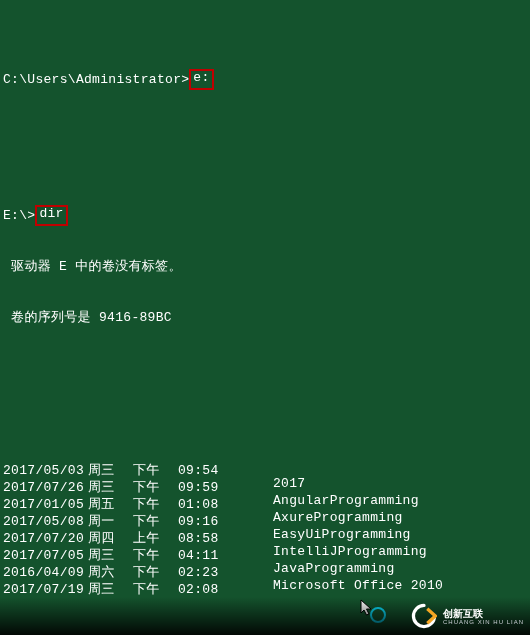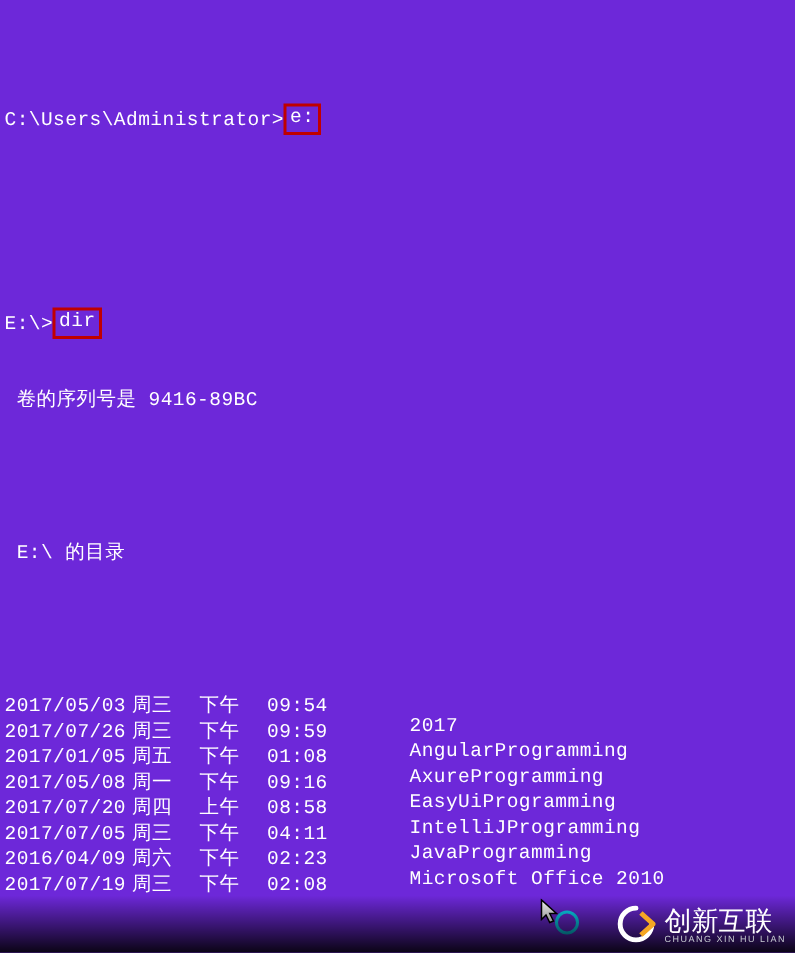--- a/index.html
+++ b/index.html
@@ -1,18 +1,18 @@
 <!DOCTYPE html>
 <html><head>
 <meta charset="utf-8">
 <style>
   html,body{margin:0;padding:0;background:#111;overflow:hidden}
   body{width:530px;height:635px;position:relative}
   .term{
-    background:#6d28d9;
+    background:#14532d;
     color:#fff;
     font-family:"Consolas","Courier New",monospace;
     font-size:13px;
     line-height:17px;
     width:530px;
     height:635px;
     padding:3px 0 0 3px;
     box-sizing:border-box;
     white-space:pre;
     position:relative;
@@ -44,43 +44,43 @@
     width:20px;height:20px;
     bottom:16px;left:360px;
   }
   .cursor .ptr{position:absolute;fill:#fff;stroke:#000;stroke-width:1}
   .cursor .ring{position:absolute;border:2px solid #09e0ff;border-radius:50%;width:12px;height:12px;left:10px;top:8px}
   .logo{
     display:flex;align-items:center;gap:6px;
     font-family:"Microsoft YaHei","Arial",sans-serif;
   }
   .logo-mark{width:26px;height:26px}
-  .logo-head{font-size:18px;font-weight:400;color:#fff}
+  .logo-head{font-size:10px;font-weight:700;color:#fff}
   .logo-sub{font-size:6px;letter-spacing:1px;color:#c7cbd1;margin-top:-2px}
 </style>
 </head>
 <body>
 
 <div class="term">
 
   
   <div class="row">
     <span class="seg">C:\Users\Administrator&gt;</span>
     <span class="seg hl">e:</span>
   </div>
   <div class="row"></div>
 
   
   <div class="row">
     <span class="seg">E:\&gt;</span>
     <span class="seg hl">dir</span>
   </div>
+  <div class="row"><span class="seg"> 驱动器 E 中的卷没有标签。</span></div>
   <div class="row"><span class="seg"> 卷的序列号是 9416-89BC</span></div>
   <div class="row"></div>
-  <div class="row"><span class="seg"> E:\ 的目录</span></div>
   <div class="row"></div>
   <div id="list1"><div class="row"><span class="seg dircol-date">2017/05/03  </span><span class="seg dircol-dow">周三</span><span class="seg dircol-ampm">下午</span><span class="seg dircol-time">09:54</span><span class="seg dircol-type"><dir><span class="seg dircol-name">2017</span></dir></span></div><div class="row"><span class="seg dircol-date">2017/07/26  </span><span class="seg dircol-dow">周三</span><span class="seg dircol-ampm">下午</span><span class="seg dircol-time">09:59</span><span class="seg dircol-type"><dir><span class="seg dircol-name">AngularProgramming</span></dir></span></div><div class="row"><span class="seg dircol-date">2017/01/05  </span><span class="seg dircol-dow">周五</span><span class="seg dircol-ampm">下午</span><span class="seg dircol-time">01:08</span><span class="seg dircol-type"><dir><span class="seg dircol-name">AxureProgramming</span></dir></span></div><div class="row"><span class="seg dircol-date">2017/05/08  </span><span class="seg dircol-dow">周一</span><span class="seg dircol-ampm">下午</span><span class="seg dircol-time">09:16</span><span class="seg dircol-type"><dir><span class="seg dircol-name">EasyUiProgramming</span></dir></span></div><div class="row"><span class="seg dircol-date">2017/07/20  </span><span class="seg dircol-dow">周四</span><span class="seg dircol-ampm">上午</span><span class="seg dircol-time">08:58</span><span class="seg dircol-type"><dir><span class="seg dircol-name">IntelliJProgramming</span></dir></span></div><div class="row"><span class="seg dircol-date">2017/07/05  </span><span class="seg dircol-dow">周三</span><span class="seg dircol-ampm">下午</span><span class="seg dircol-time">04:11</span><span class="seg dircol-type"><dir><span class="seg dircol-name">JavaProgramming</span></dir></span></div><div class="row"><span class="seg dircol-date">2016/04/09  </span><span class="seg dircol-dow">周六</span><span class="seg dircol-ampm">下午</span><span class="seg dircol-time">02:23</span><span class="seg dircol-type"><dir><span class="seg dircol-name">Microsoft Office 2010</span></dir></span></div><div class="row"><span class="seg dircol-date">2017/07/19  </span><span class="seg dircol-dow">周三</span><span class="seg dircol-ampm">下午</span><span class="seg dircol-time">02:08</span><span class="seg dircol-type"></span></div></div>
   
   
 
   
 
   
   
   

